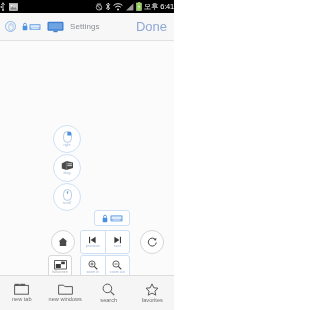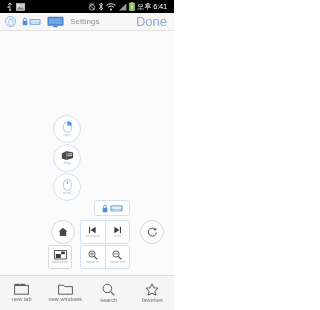--- a/index.html
+++ b/index.html
@@ -7,31 +7,31 @@
     width:174px; height:310px;
     font-family:"Liberation Sans", sans-serif;
     background:#ffffff;
     overflow:hidden;
   }
   #app { position:relative; width:174px; height:310px; background:#fafafa; }
 
   
   .statusbar{
     height:13px; background:#000000; color:#d9d9d9;
-    display:flex; align-items:center; padding:0 7px;
+    display:flex; align-items:center; padding:0 0;
     font-size:7px; line-height:1;
   }
   .sb-left{ display:flex; align-items:center; gap:3px; }
   .sb-right{ margin-left:auto; display:flex; align-items:center; gap:2px; }
   .sb-ico{ display:inline-block; }
   .sb-time{ font-size:7.5px; color:#ffffff; letter-spacing:-0.2px; white-space:nowrap; }
 
   
   .actionbar{
-    height:18px; background:#f7f7f7; border-bottom:1px solid #e2e2e2;
+    height:28px; background:#f7f7f7; border-bottom:1px solid #e2e2e2;
     display:flex; align-items:center; padding:0 5px; gap:6px;
   }
   .ab-badge{
     width:11px; height:11px; border-radius:50%;
     border:1px solid #8fb8e8; display:flex; align-items:center; justify-content:center;
     flex:0 0 auto;
   }
   .ab-miniicons{ display:flex; align-items:center; gap:1px; }
   .ab-monitor{ display:flex; align-items:center; }
   .ab-title{ font-size:8px; color:#8a9097; letter-spacing:0.1px; }

